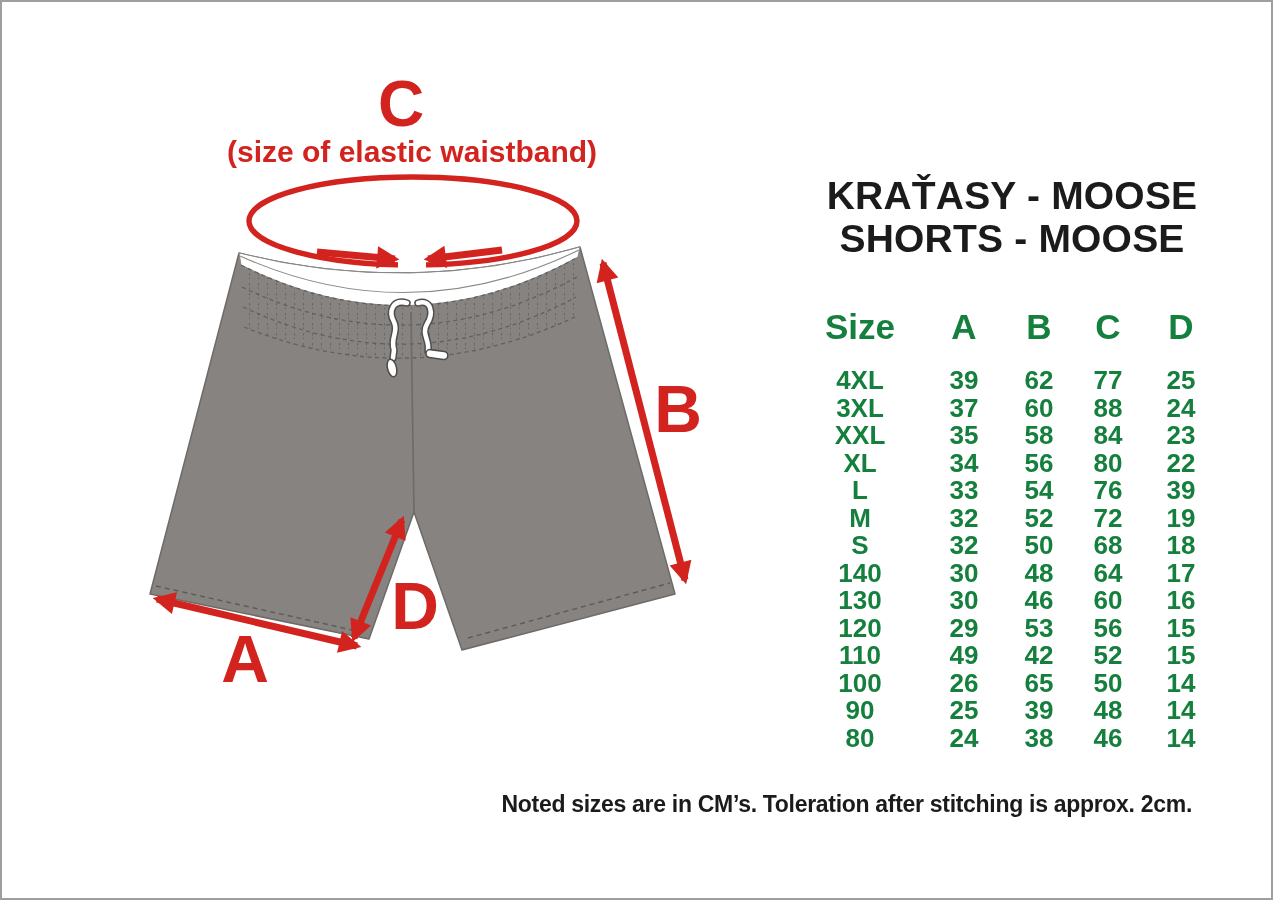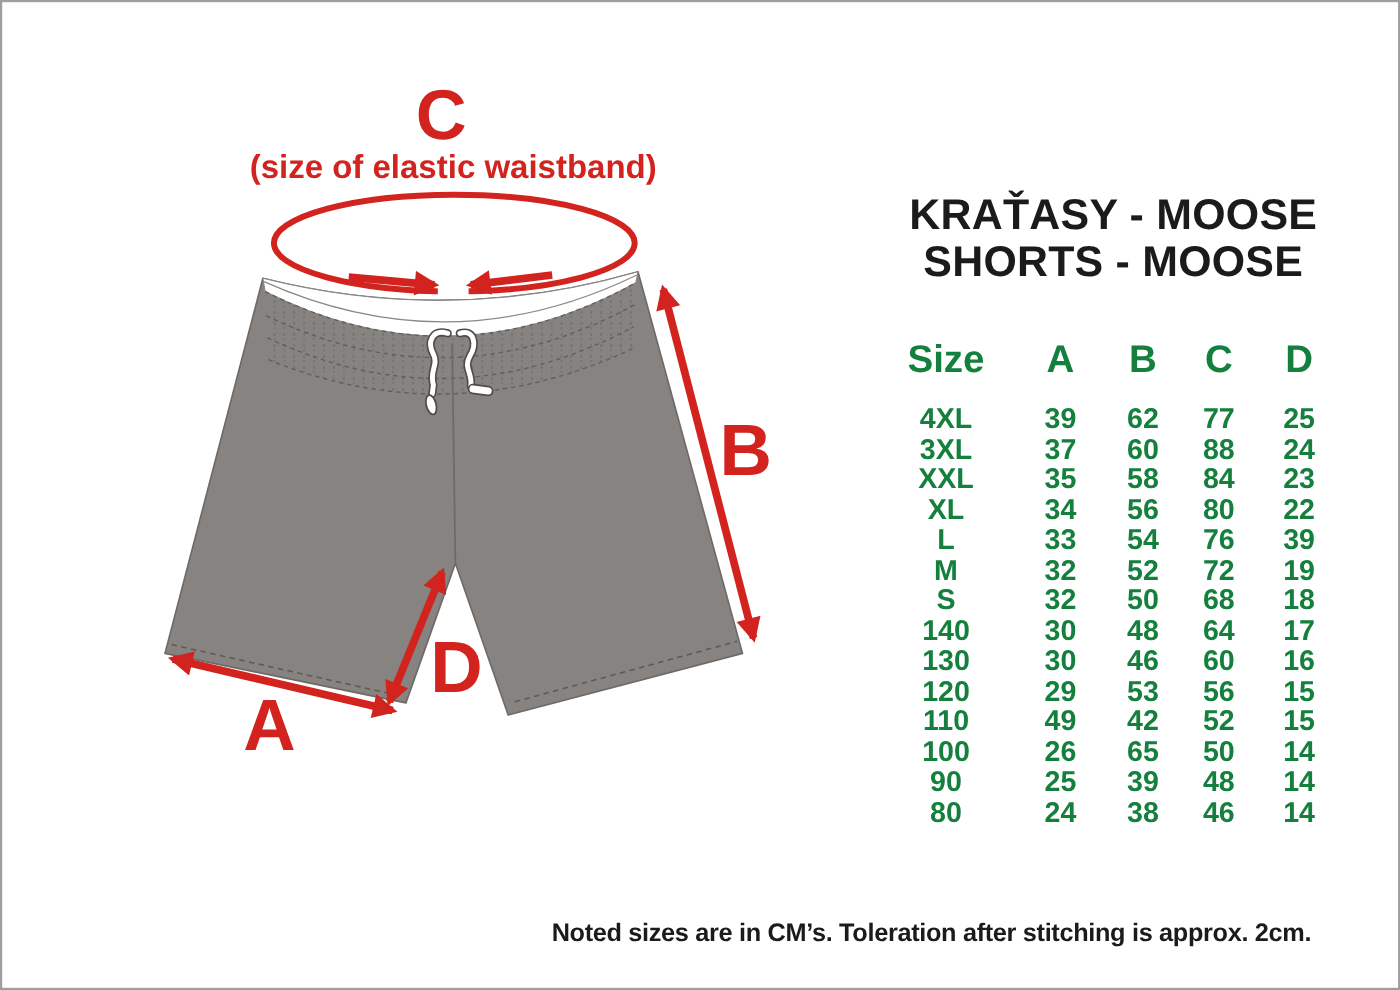--- a/index.html
+++ b/index.html
@@ -23,21 +23,21 @@
   }
 
   .size-table { position:absolute; left:815px; top:305px; width:400px; color:#15803d; }
   .thead { position:relative; height:40px; line-height:40px; font-size:35px; font-weight:bold; }
   .tbody { position:relative; margin-top:20px; }
   .trow  { position:relative; height:27.5px; line-height:27.5px; font-size:26px; font-weight:bold; }
   .cell  { position:absolute; top:0; transform:translateX(-50%); white-space:nowrap; }
   .c0 { left:43px; } .c1 { left:147px; } .c2 { left:222px; } .c3 { left:291px; } .c4 { left:364px; }
 
   .footer {
-    position:absolute; right:79px; top:833px;
+    position:absolute; right:79px; top:790px;
     text-align:right; font-weight:bold; font-size:23px; line-height:24px;
     letter-spacing:-0.3px; color:#1b1b1b; white-space:nowrap;
   }
 
   .red-label { fill:var(--accent); font-family:"Liberation Sans", sans-serif; font-weight:bold; }
 </style>
 </head>
 <body>
 
 <div class="sheet" style="--accent: #d2231e; --fabric: #868381;">

